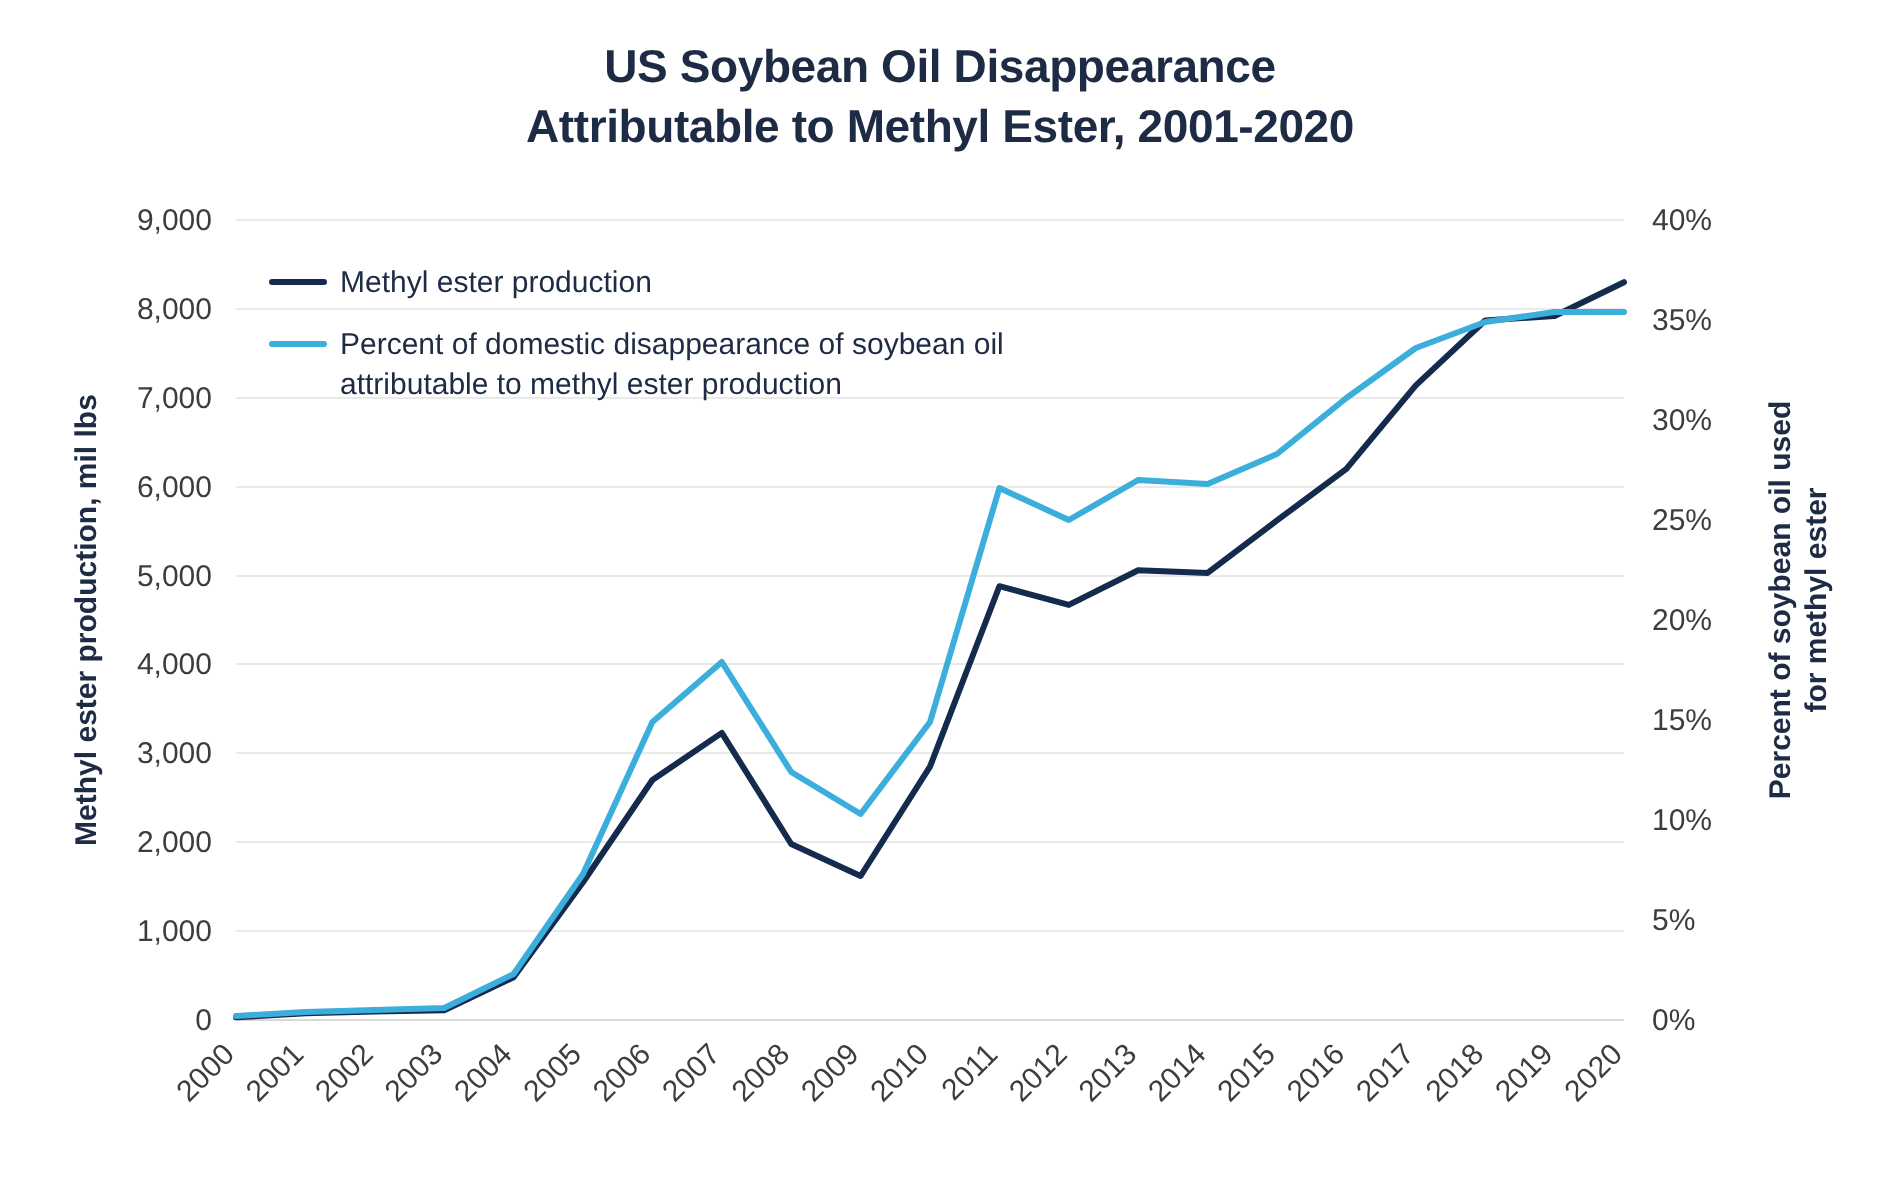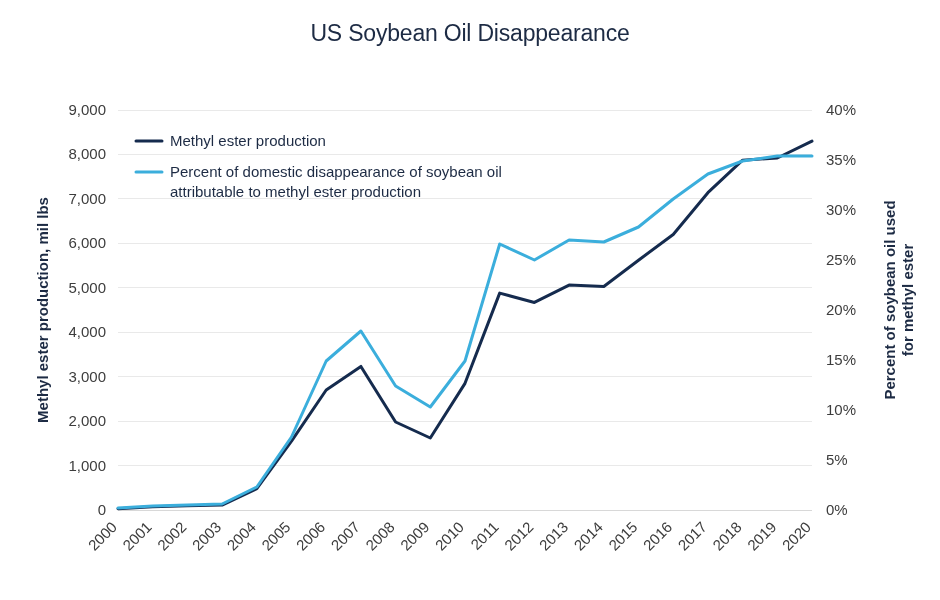--- a/index.html
+++ b/index.html
@@ -21,21 +21,21 @@
   }
   .title-block {
     position: absolute;
     top: 18px;
     left: 0;
     width: 940px;
     text-align: center;
   }
   .title-line {
     font-size: 23px;
-    font-weight: normal;
+    font-weight: bold;
     color: #1d2b44;
     line-height: 30px;
     letter-spacing: -0.2px;
   }
   svg { display: block; }
   .tick-label {
     font-family: "Liberation Sans", sans-serif;
     font-size: 15px;
     fill: #3d3d3d;
   }
@@ -76,20 +76,21 @@
     stroke-linecap: round;
   }
 </style>
 </head>
 <body>
 
 <div id="chart-root">
 
   <div class="title-block">
     <div class="title-line">US Soybean Oil Disappearance</div>
+    <div class="title-line">Attributable to Methyl Ester, 2001-2020</div>
   </div>
 
   <svg id="plot" width="940" height="600">
     <g id="gridlines">
         <line x1="118" x2="812" y1="510" y2="510" class="zeroline"></line>
         <line x1="118" x2="812" y1="465.55555555555554" y2="465.55555555555554" class="gridline"></line>
         <line x1="118" x2="812" y1="421.1111111111111" y2="421.1111111111111" class="gridline"></line>
         <line x1="118" x2="812" y1="376.6666666666667" y2="376.6666666666667" class="gridline"></line>
         <line x1="118" x2="812" y1="332.22222222222223" y2="332.22222222222223" class="gridline"></line>
         <line x1="118" x2="812" y1="287.77777777777777" y2="287.77777777777777" class="gridline"></line>

